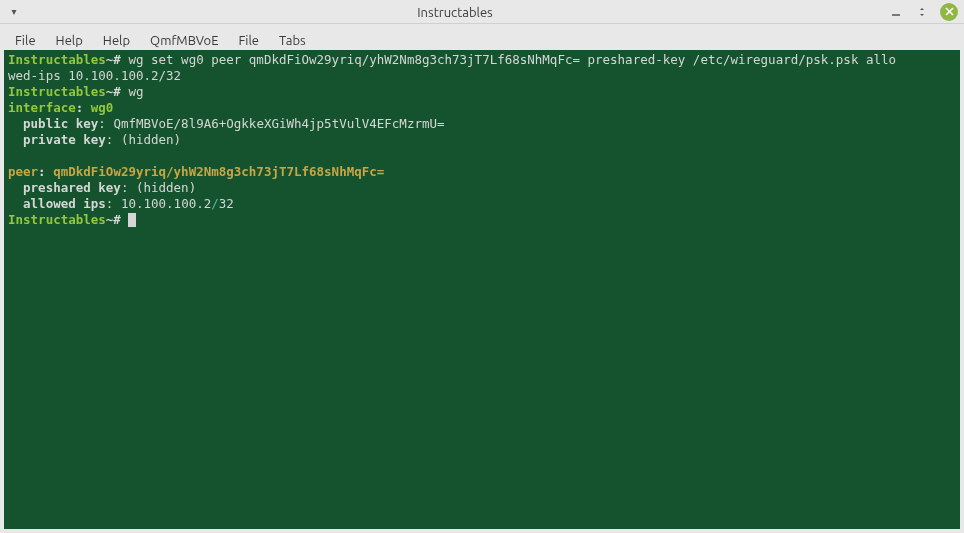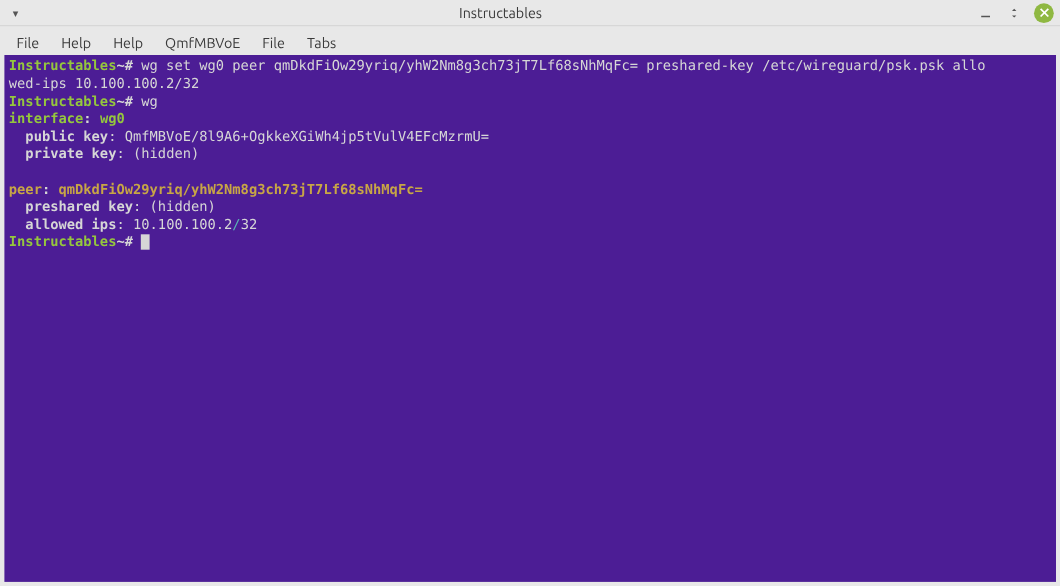--- a/index.html
+++ b/index.html
@@ -78,21 +78,21 @@
       cursor: pointer;
     }
     .terminal-wrap {
       flex: 1;
       padding: 0 4px 4px 4px;
       background: #e8e8e8;
     }
     .terminal {
       width: 100%;
       height: 100%;
-      background: #4c1d95;
+      background: #14532d;
       padding: 2px 4px;
       font-family: "DejaVu Sans Mono", "Consolas", monospace;
       font-size: 12.5px;
       line-height: 16px;
       color: #d6d6d6;
       white-space: pre;
       overflow: hidden;
     }
     .prompt-host { color: #95c73d; font-weight: bold; }
     .prompt-sep  { color: #d6d6d6; font-weight: bold; }

